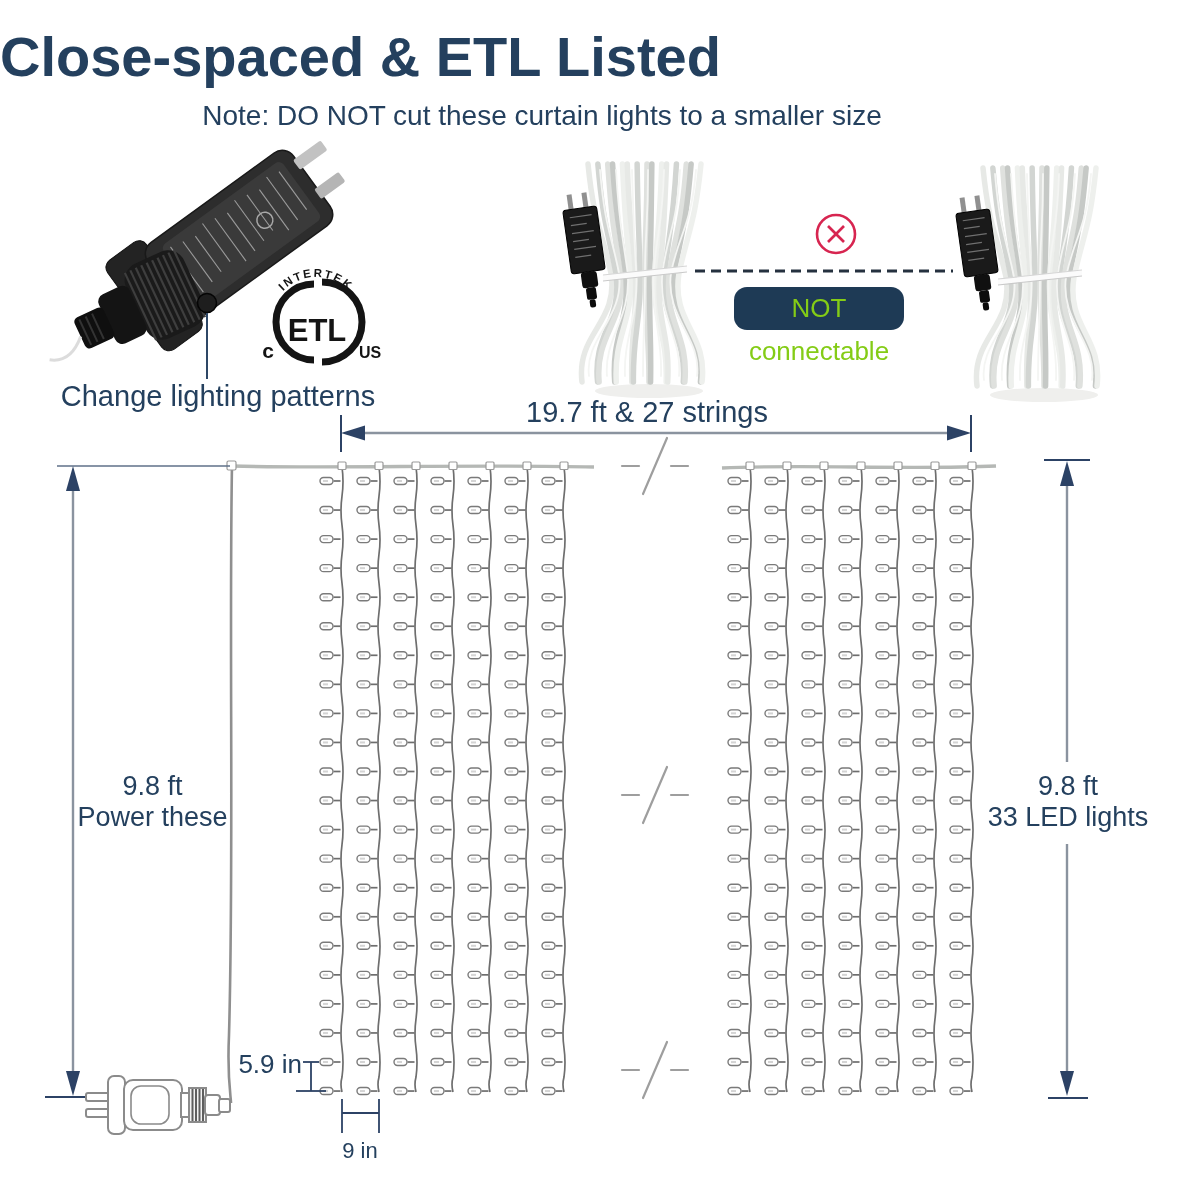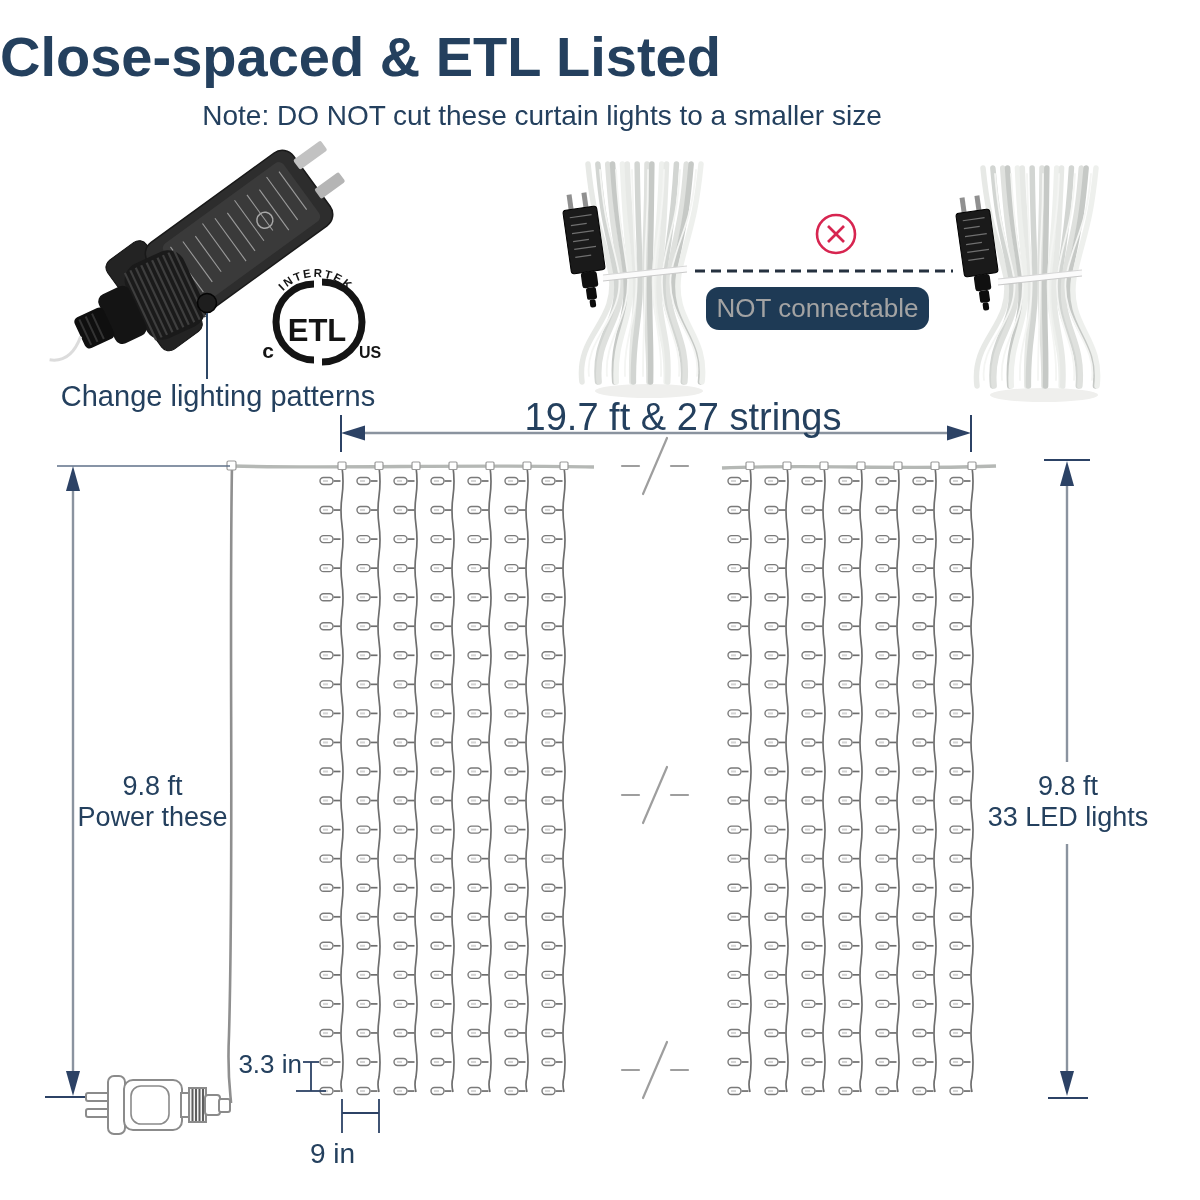--- a/index.html
+++ b/index.html
@@ -3,27 +3,27 @@
 <meta charset="utf-8">
 <style>
   html,body{margin:0;padding:0;background:#fff;}
   #stage{position:relative;width:1200px;height:1200px;background:#ffffff;overflow:hidden;
          font-family:"Liberation Sans","DejaVu Sans",sans-serif;color:#24405e;}
   #art{position:absolute;left:0;top:0;}
   .abs{position:absolute;}
   #title{left:0;top:24px;width:1200px;font-size:56px;font-weight:700;letter-spacing:0;}
   #note{left:0;top:100px;width:1084px;text-align:center;font-size:28px;font-weight:400;}
   #change-label{left:48px;top:380px;width:340px;text-align:center;font-size:29px;}
-  #badge{left:706px;top:287px;width:223px;height:43px;border-radius:13px;background:#1e3a55;
-         color:#a3a3a3;font-size:26px;text-align:center;line-height:43px;}
-  #width-label{left:493px;top:396px;width:380px;text-align:center;font-size:38px;}
+  #badge{left:734px;top:287px;width:170px;height:43px;border-radius:13px;background:#1e3a55;
+         color:#84cc16;font-size:26px;text-align:center;line-height:43px;}
+  #width-label{left:457px;top:396px;width:380px;text-align:center;font-size:29px;}
   #left-dim-label{left:60px;top:771px;width:185px;text-align:center;font-size:27px;line-height:31px;}
   #right-dim-label{left:968px;top:771px;width:200px;text-align:center;font-size:27px;line-height:31px;}
   #led-spacing-label{left:206px;top:1049px;width:96px;text-align:right;font-size:26px;}
-  #string-spacing-label{left:310px;top:1138px;width:100px;text-align:left;font-size:28px;}
+  #string-spacing-label{left:310px;top:1138px;width:100px;text-align:center;font-size:22px;}
   text{font-family:"Liberation Sans","DejaVu Sans",sans-serif;}
 </style>
 </head>
 <body>
 
 <div id="stage">
 
   <svg id="art" width="1200" height="1200" viewBox="0 0 1200 1200">
     <defs>
       <path id="etlarc" d="M273.7,306.6 A45 45 0 0 1 358.3,306.6" fill="none"></path>
@@ -1211,15 +1211,15 @@
   <div class="abs" id="badge">NOT connectable</div>
   <div class="abs" id="width-label">19.7 ft &amp; 27 strings</div>
   <div class="abs" id="left-dim-label">
     <div>9.8 ft</div>
     <div>Power these</div>
   </div>
   <div class="abs" id="right-dim-label">
     <div>9.8 ft</div>
     <div>33 LED lights</div>
   </div>
-  <div class="abs" id="led-spacing-label">3.3 in</div>
+  <div class="abs" id="led-spacing-label">5.9 in</div>
   <div class="abs" id="string-spacing-label">9 in</div>
 </div>
 
 </body></html>

